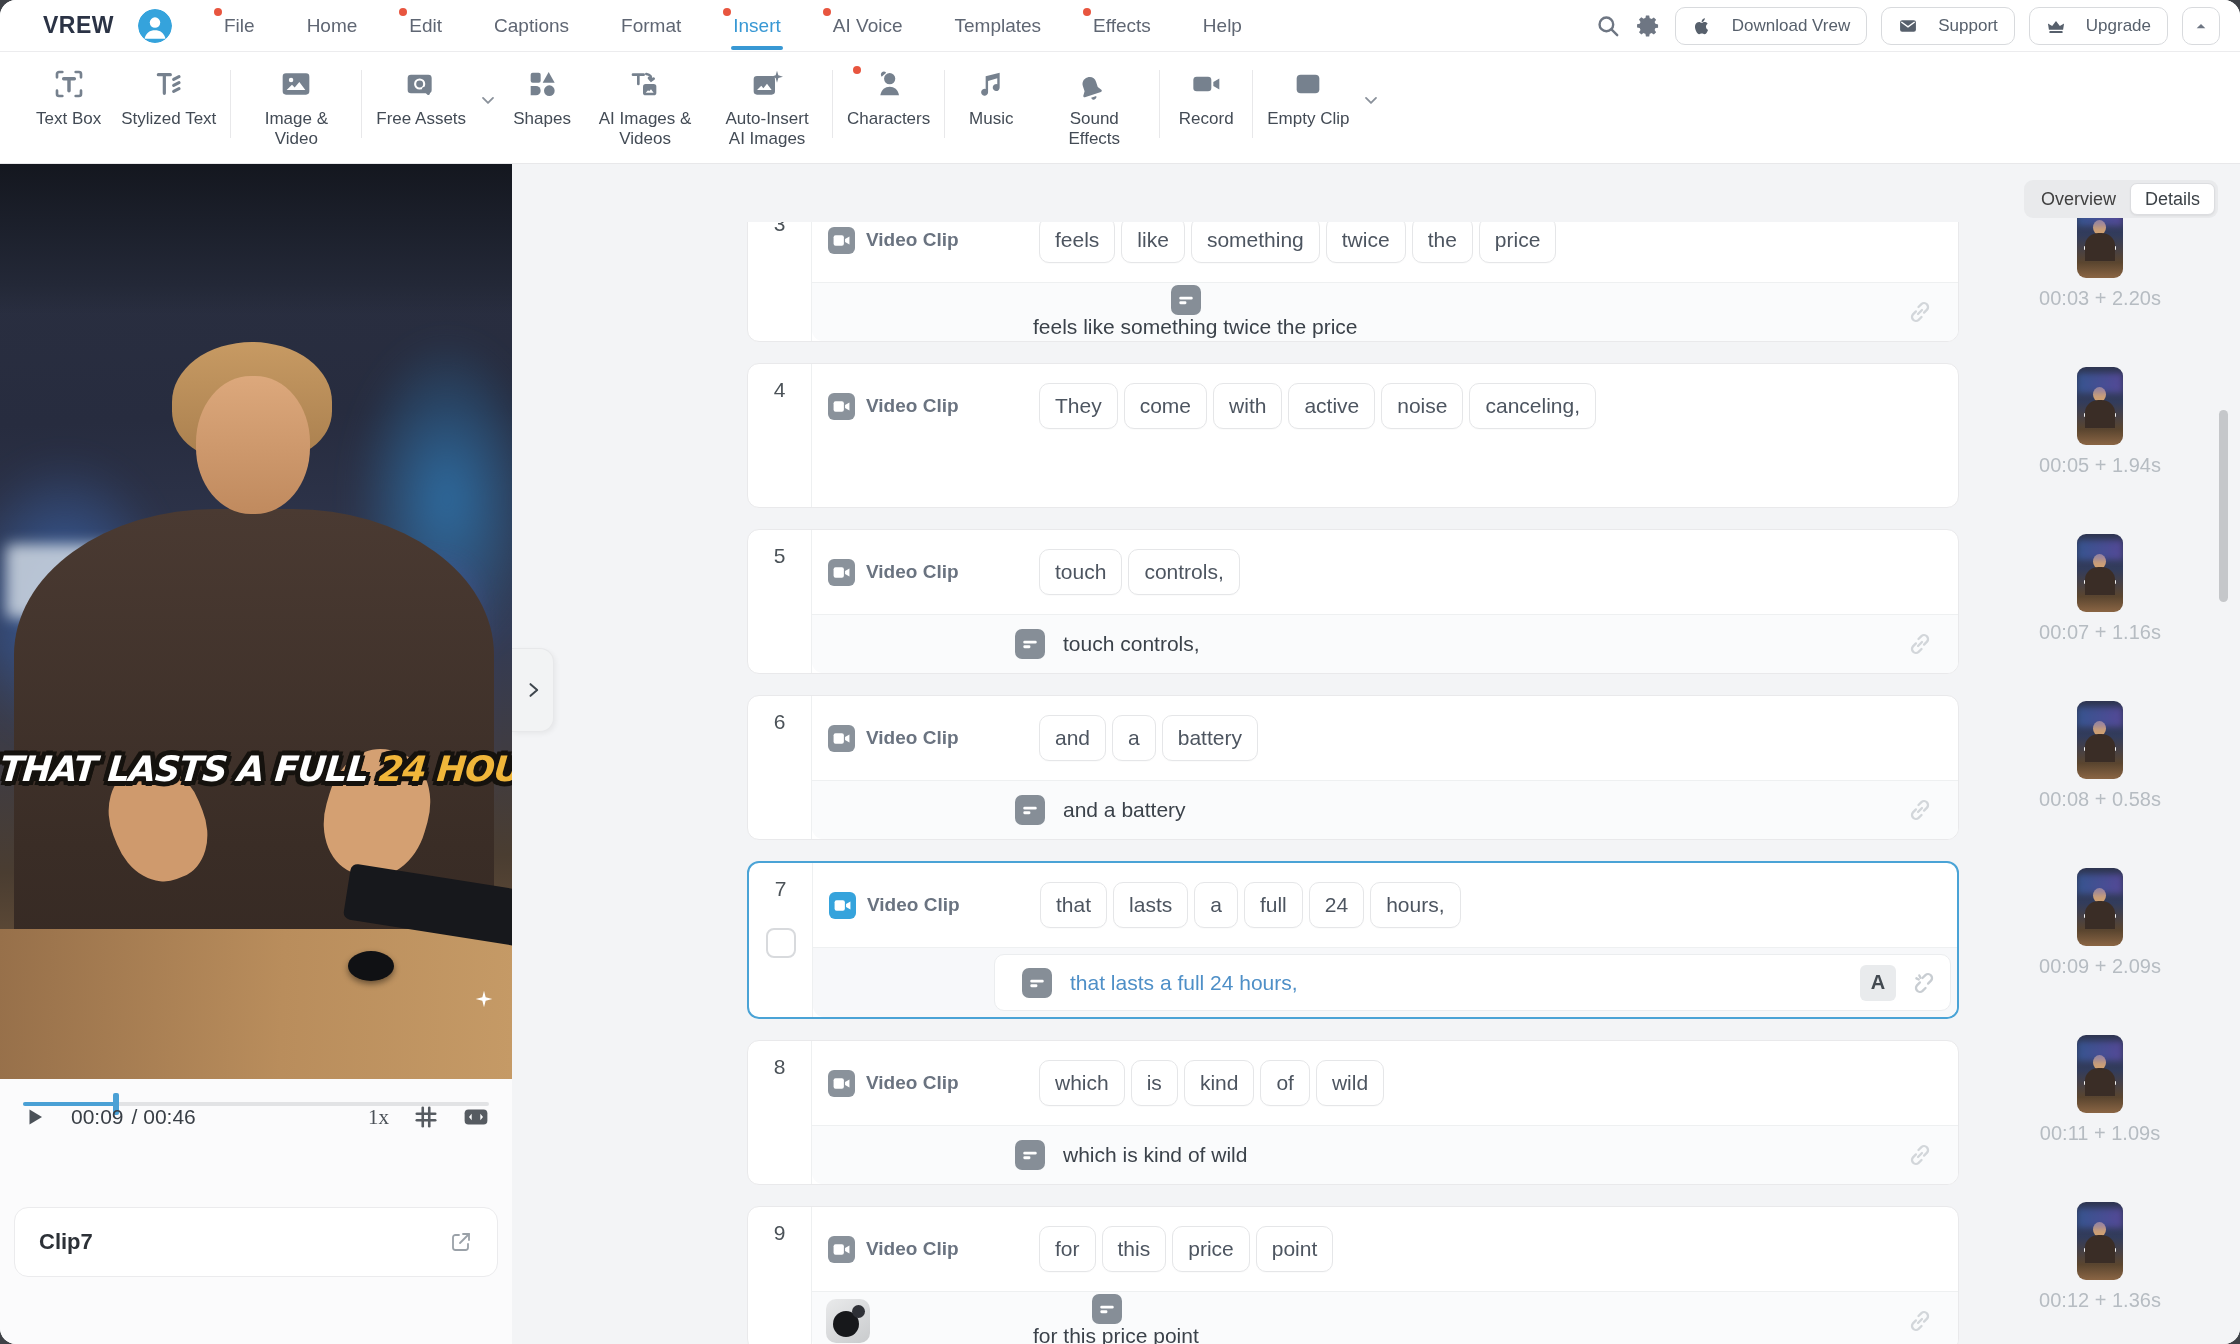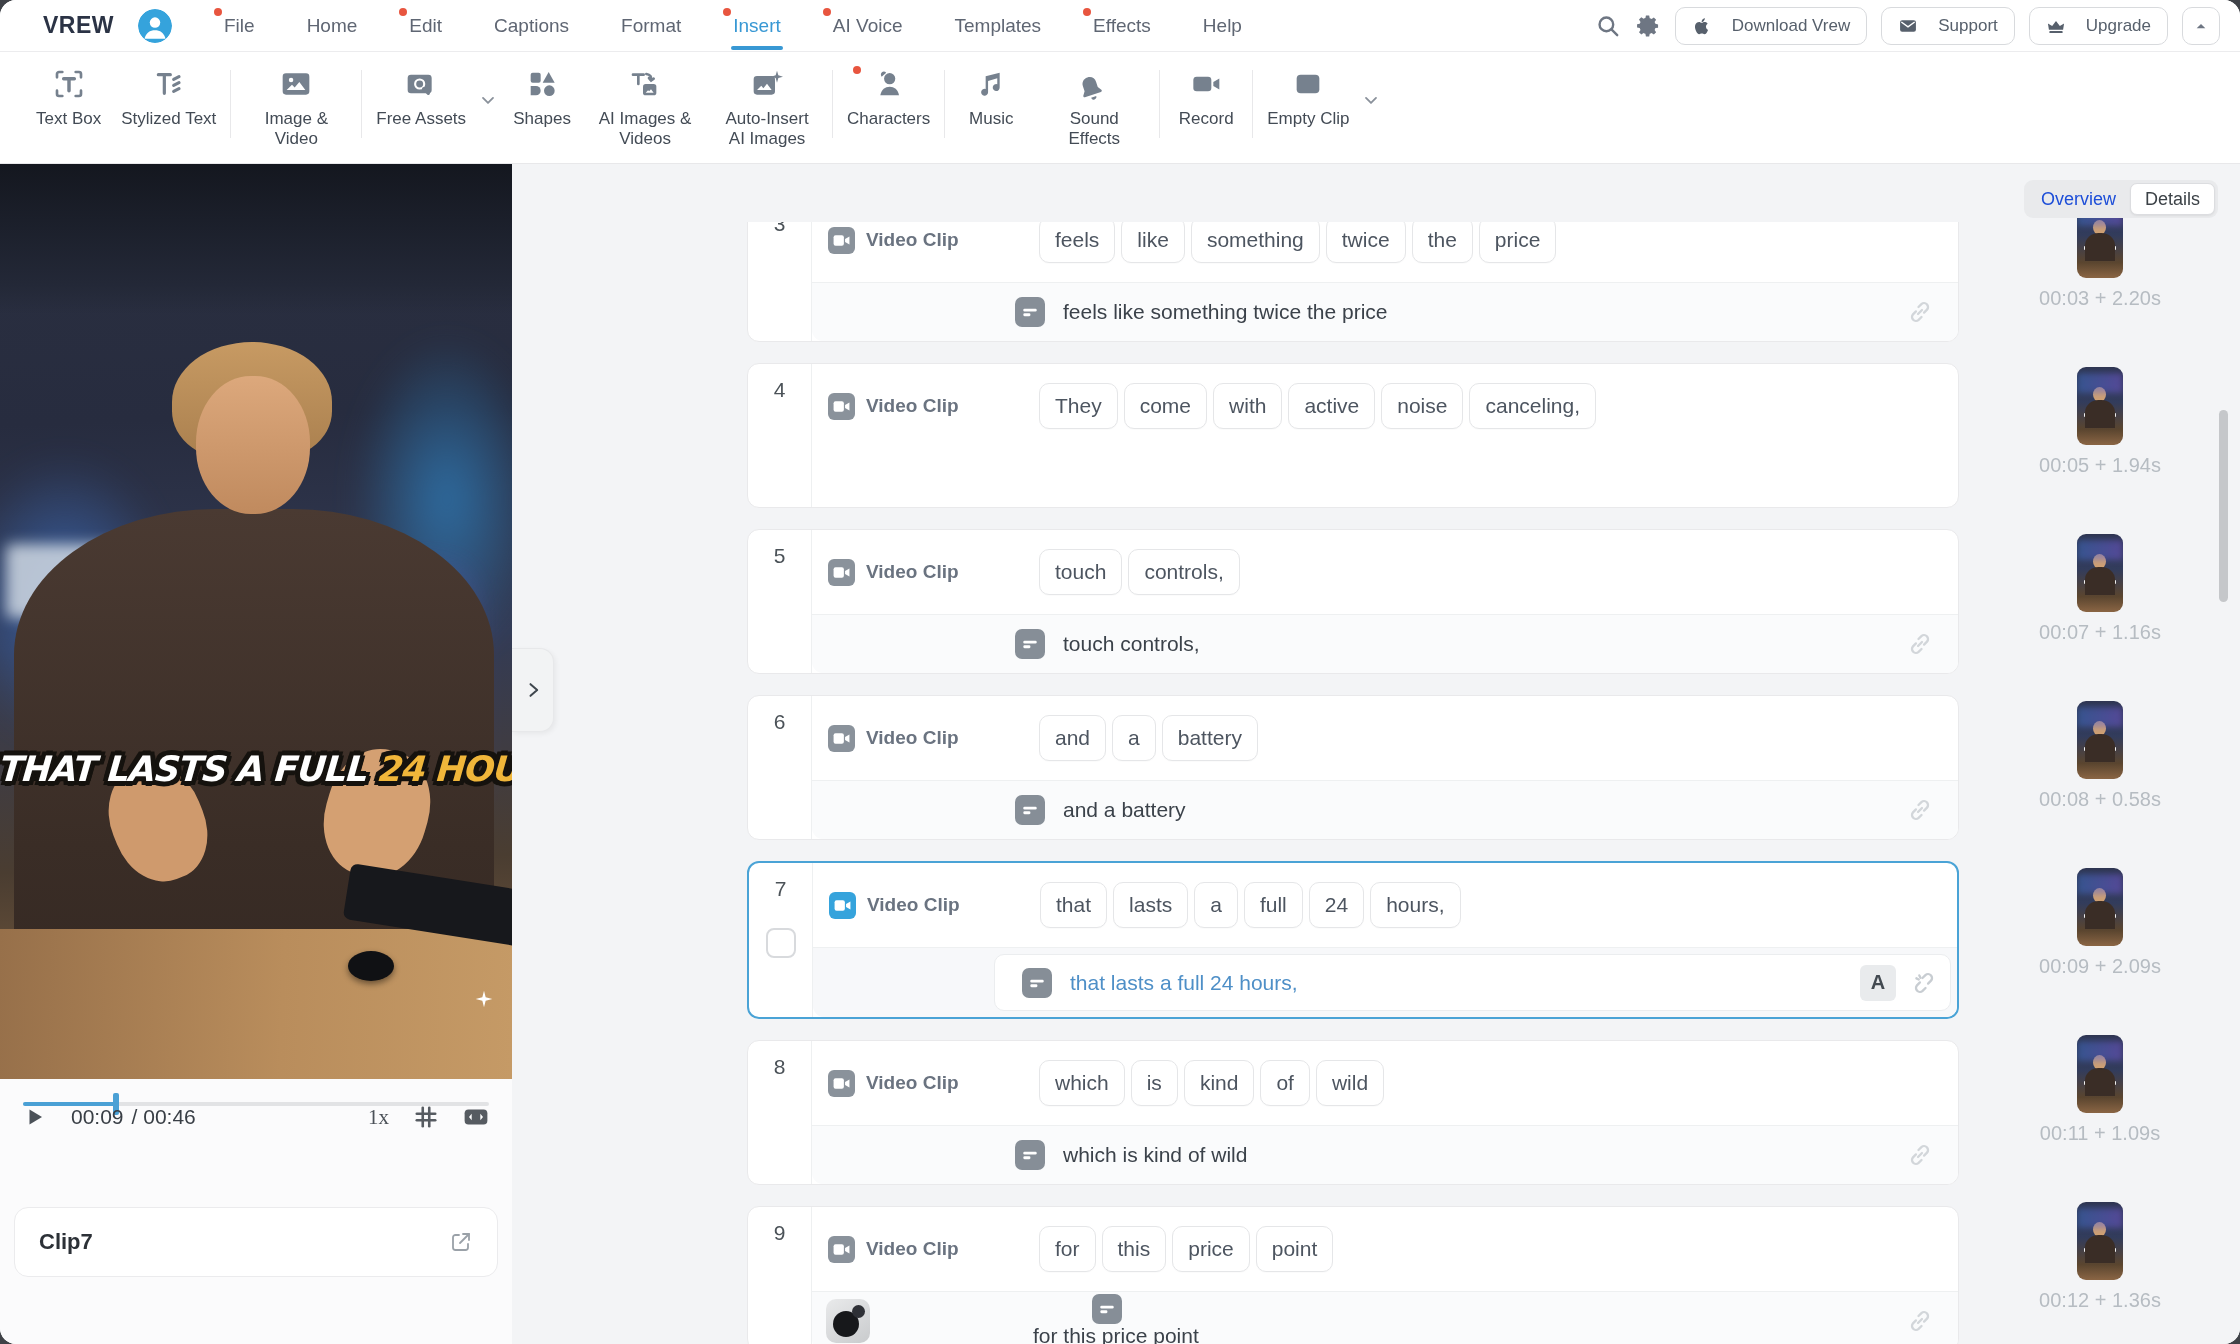--- a/index.html
+++ b/index.html
@@ -64,21 +64,21 @@
   .ctrl-ic{width:26px;height:26px;color:#565b61;}
   .clipcard{position:absolute;left:14px;right:14px;top:1043px;height:70px;background:#fff;border:1px solid #ebebed;border-radius:14px;display:flex;align-items:center;padding:0 24px;}
   .clipname{font-size:22px;font-weight:bold;color:#2c3137;}
   .clip-ext{margin-left:auto;width:24px;height:24px;color:#9aa1a8;}
   
   .handle{position:absolute;left:512px;top:648px;width:42px;height:84px;background:#f2f3f4;border:1px solid #e7e8ea;border-left:none;border-radius:0 14px 14px 0;display:flex;align-items:center;justify-content:center;box-shadow:2px 2px 5px rgba(0,0,0,.05);z-index:12;}
   .handle .ic{width:20px;height:20px;color:#3f464d;}
   
   .main{position:absolute;left:512px;top:164px;right:0;bottom:0;background:#f3f4f6;}
   .toggle{position:absolute;top:16px;right:22px;height:38px;background:#e9eaec;border-radius:9px;display:flex;align-items:center;padding:3px;z-index:5;}
-  .toggle .opt{font-size:18px;padding:0 14px;height:32px;display:flex;align-items:center;border-radius:7px;color:#1d4ed8;}
+  .toggle .opt{font-size:18px;padding:0 14px;height:32px;display:flex;align-items:center;border-radius:7px;color:#404040;}
   .toggle .opt.on{background:#fff;color:#3c4247;border:1px solid #dcdde0;box-shadow:0 1px 2px rgba(0,0,0,.06);}
   .list{position:absolute;left:235px;top:58px;width:1212px;bottom:0;overflow:hidden;}
   .card{position:relative;width:1212px;height:145px;background:#fff;border:1px solid #e9e9eb;border-radius:12px;margin-bottom:21px;display:flex;}
   .card.partial{margin-top:-25px;}
   .card.sel{border:2px solid #4aa3d6;height:158px;}
   .num-col{width:64px;border-right:1px solid #eef0f1;display:flex;flex-direction:column;align-items:center;padding-top:14px;flex:0 0 auto;}
   .num{font-size:21px;color:#4b5258;}
   .checkbox{width:30px;height:30px;border:2px solid #d8dadd;border-radius:8px;background:#fff;margin-top:27px;}
   .content{flex:1;display:flex;flex-direction:column;min-width:0;}
   .word-row{height:84px;display:flex;align-items:center;flex:0 0 auto;}
@@ -423,21 +423,21 @@
                 <span class="chip">feels</span>
                 <span class="chip">like</span>
                 <span class="chip">something</span>
                 <span class="chip">twice</span>
                 <span class="chip">the</span>
                 <span class="chip">price</span>
               </div>
       </div>
       <div class="cap-row">
 
-        <span class="cap-plain" style="display:flex;align-items:center;">
+        <span class="cap-plain" style="display:flex;align-items:center;flex-direction:column;">
           <span class="cap-icon">
                   <svg viewBox="0 0 24 24">
                     <rect x="4" y="8" width="16" height="3.4" rx="1.4" fill="#fff"></rect>
                     <rect x="4" y="13.6" width="8.5" height="3.4" rx="1.4" fill="#fff"></rect>
                   </svg>
                 </span>
           <span class="cap-text">feels like something twice the price</span>
         </span>
         <span class="link-ic">
                 <svg viewBox="0 0 24 24" fill="none" stroke="currentColor" stroke-width="2" stroke-linecap="round">

